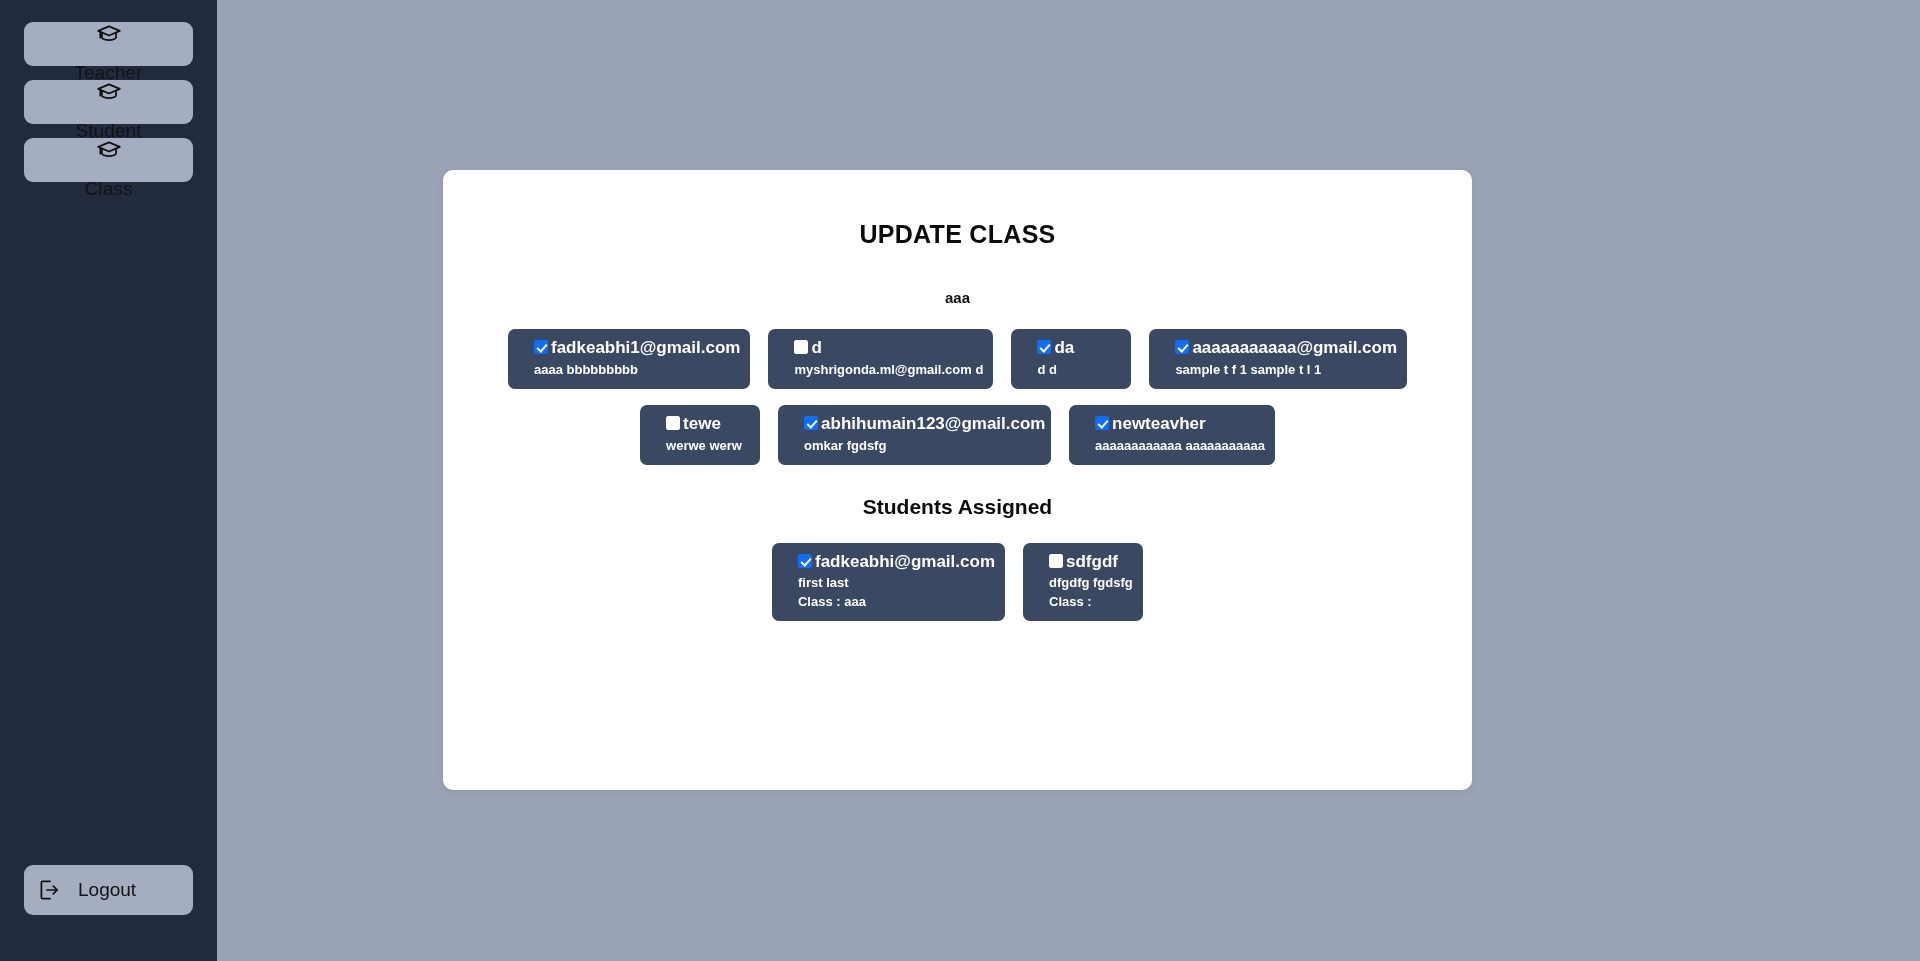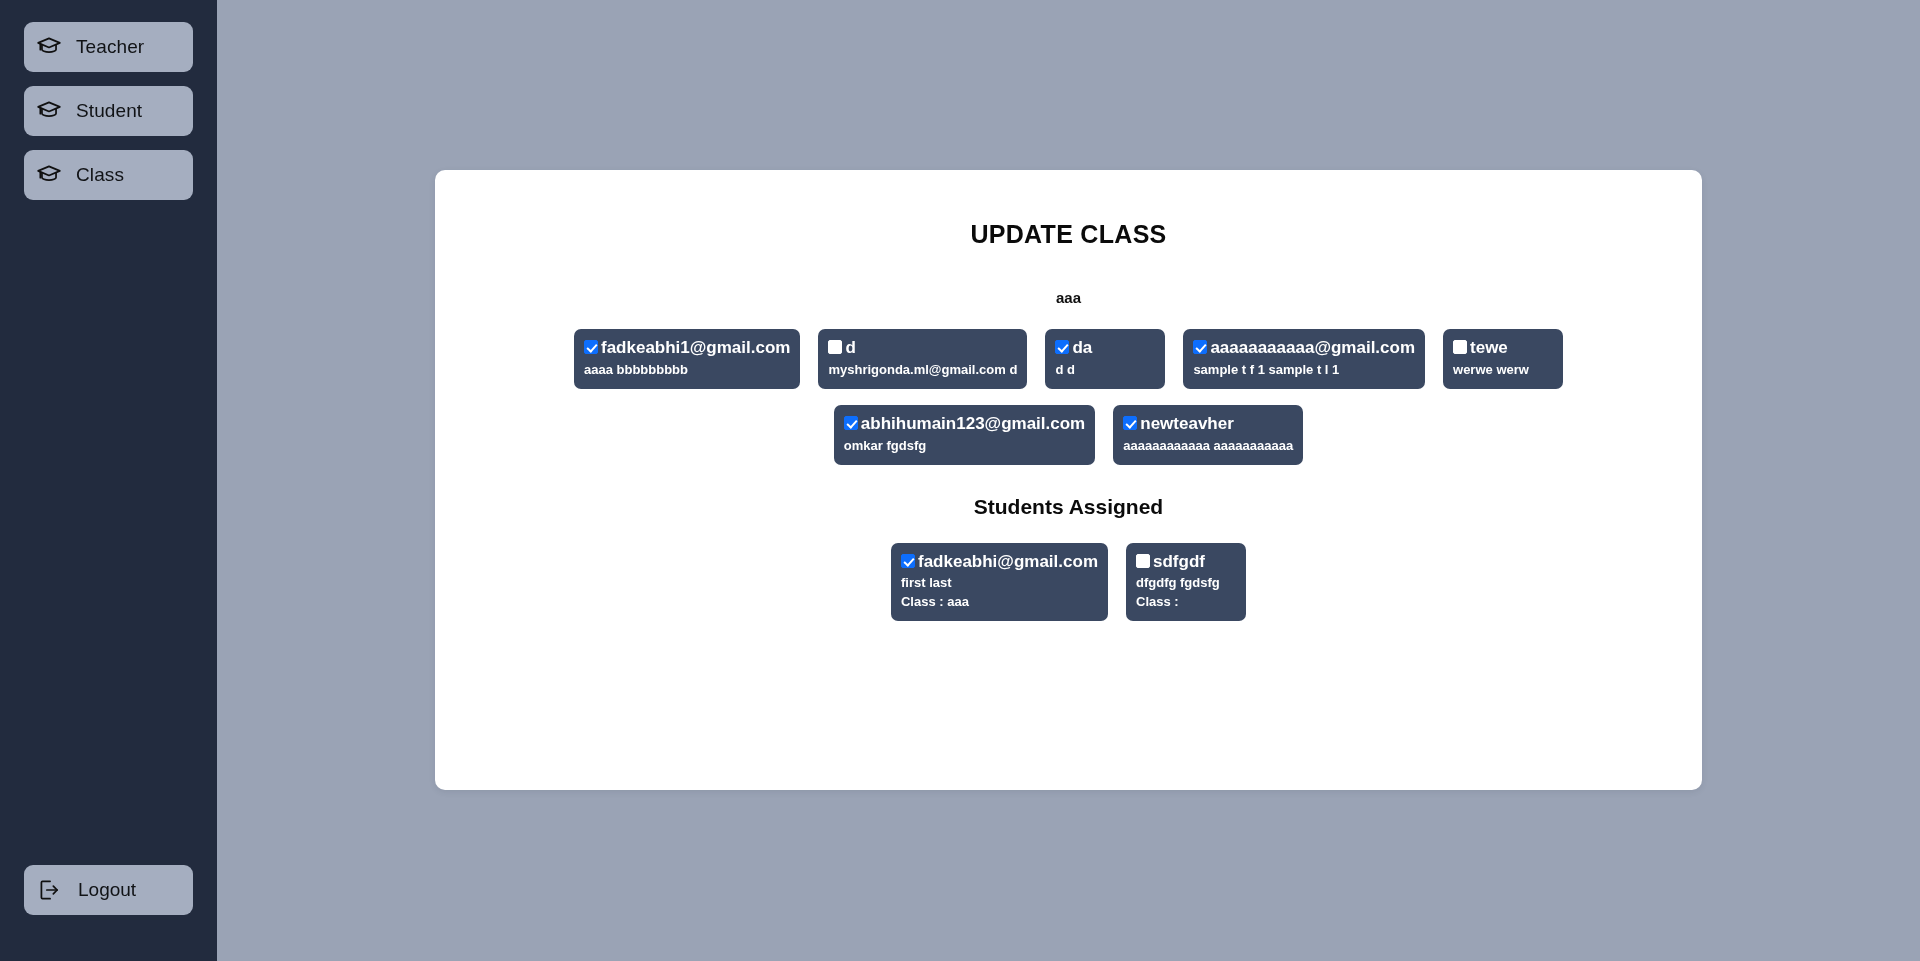--- a/index.html
+++ b/index.html
@@ -36,27 +36,28 @@
   .nav-list {
     display: flex;
     flex-direction: column;
     gap: 14px;
     padding: 0 24px;
   }
   .nav-btn {
     display: flex;
     align-items: center;
     gap: 14px;
-    height: 50px;
+    height: 44px;
     padding: 0 12px;
     background: #a5aec0;
     border: none;
     border-radius: 9px;
     cursor: pointer;
     font-family: "Liberation Sans", sans-serif;
+    flex-direction: column;
   }
   .nav-btn .label {
     font-size: 19px;
     color: #111316;
     font-weight: 400;
     letter-spacing: 0.1px;
   }
   .nav-icon {
     width: 26px;
     height: 26px;
@@ -90,23 +91,23 @@
   }
 
   
   .main {
     flex: 1;
     height: 961px;
     position: relative;
   }
   .panel {
     position: absolute;
-    left: 218px;
+    left: 226px;
     top: 170px;
-    width: 1267px;
+    width: 1029px;
     min-height: 620px;
     background: #ffffff;
     border-radius: 10px;
     padding: 26px 30px 34px 30px;
     box-shadow: 0 2px 6px rgba(40,50,70,0.10);
   }
   .panel-title {
     text-align: center;
     font-size: 25px;
     font-weight: 700;
@@ -134,21 +135,21 @@
     flex-wrap: wrap;
     justify-content: center;
     gap: 16px 18px;
     margin-top: 23px;
   }
   .cards.students { margin-top: 24px; }
 
   .card {
     background: #3a4861;
     border-radius: 7px;
-    padding: 7px 10px 9px 10px;
+    padding: 7px 10px 9px 26px;
     color: #ffffff;
     min-width: 120px;
     max-width: 273px;
     overflow: hidden;
     cursor: pointer;
     line-height: 1.46;
     font-weight: 700;
   }
   .card-line {
     font-size: 13px;

